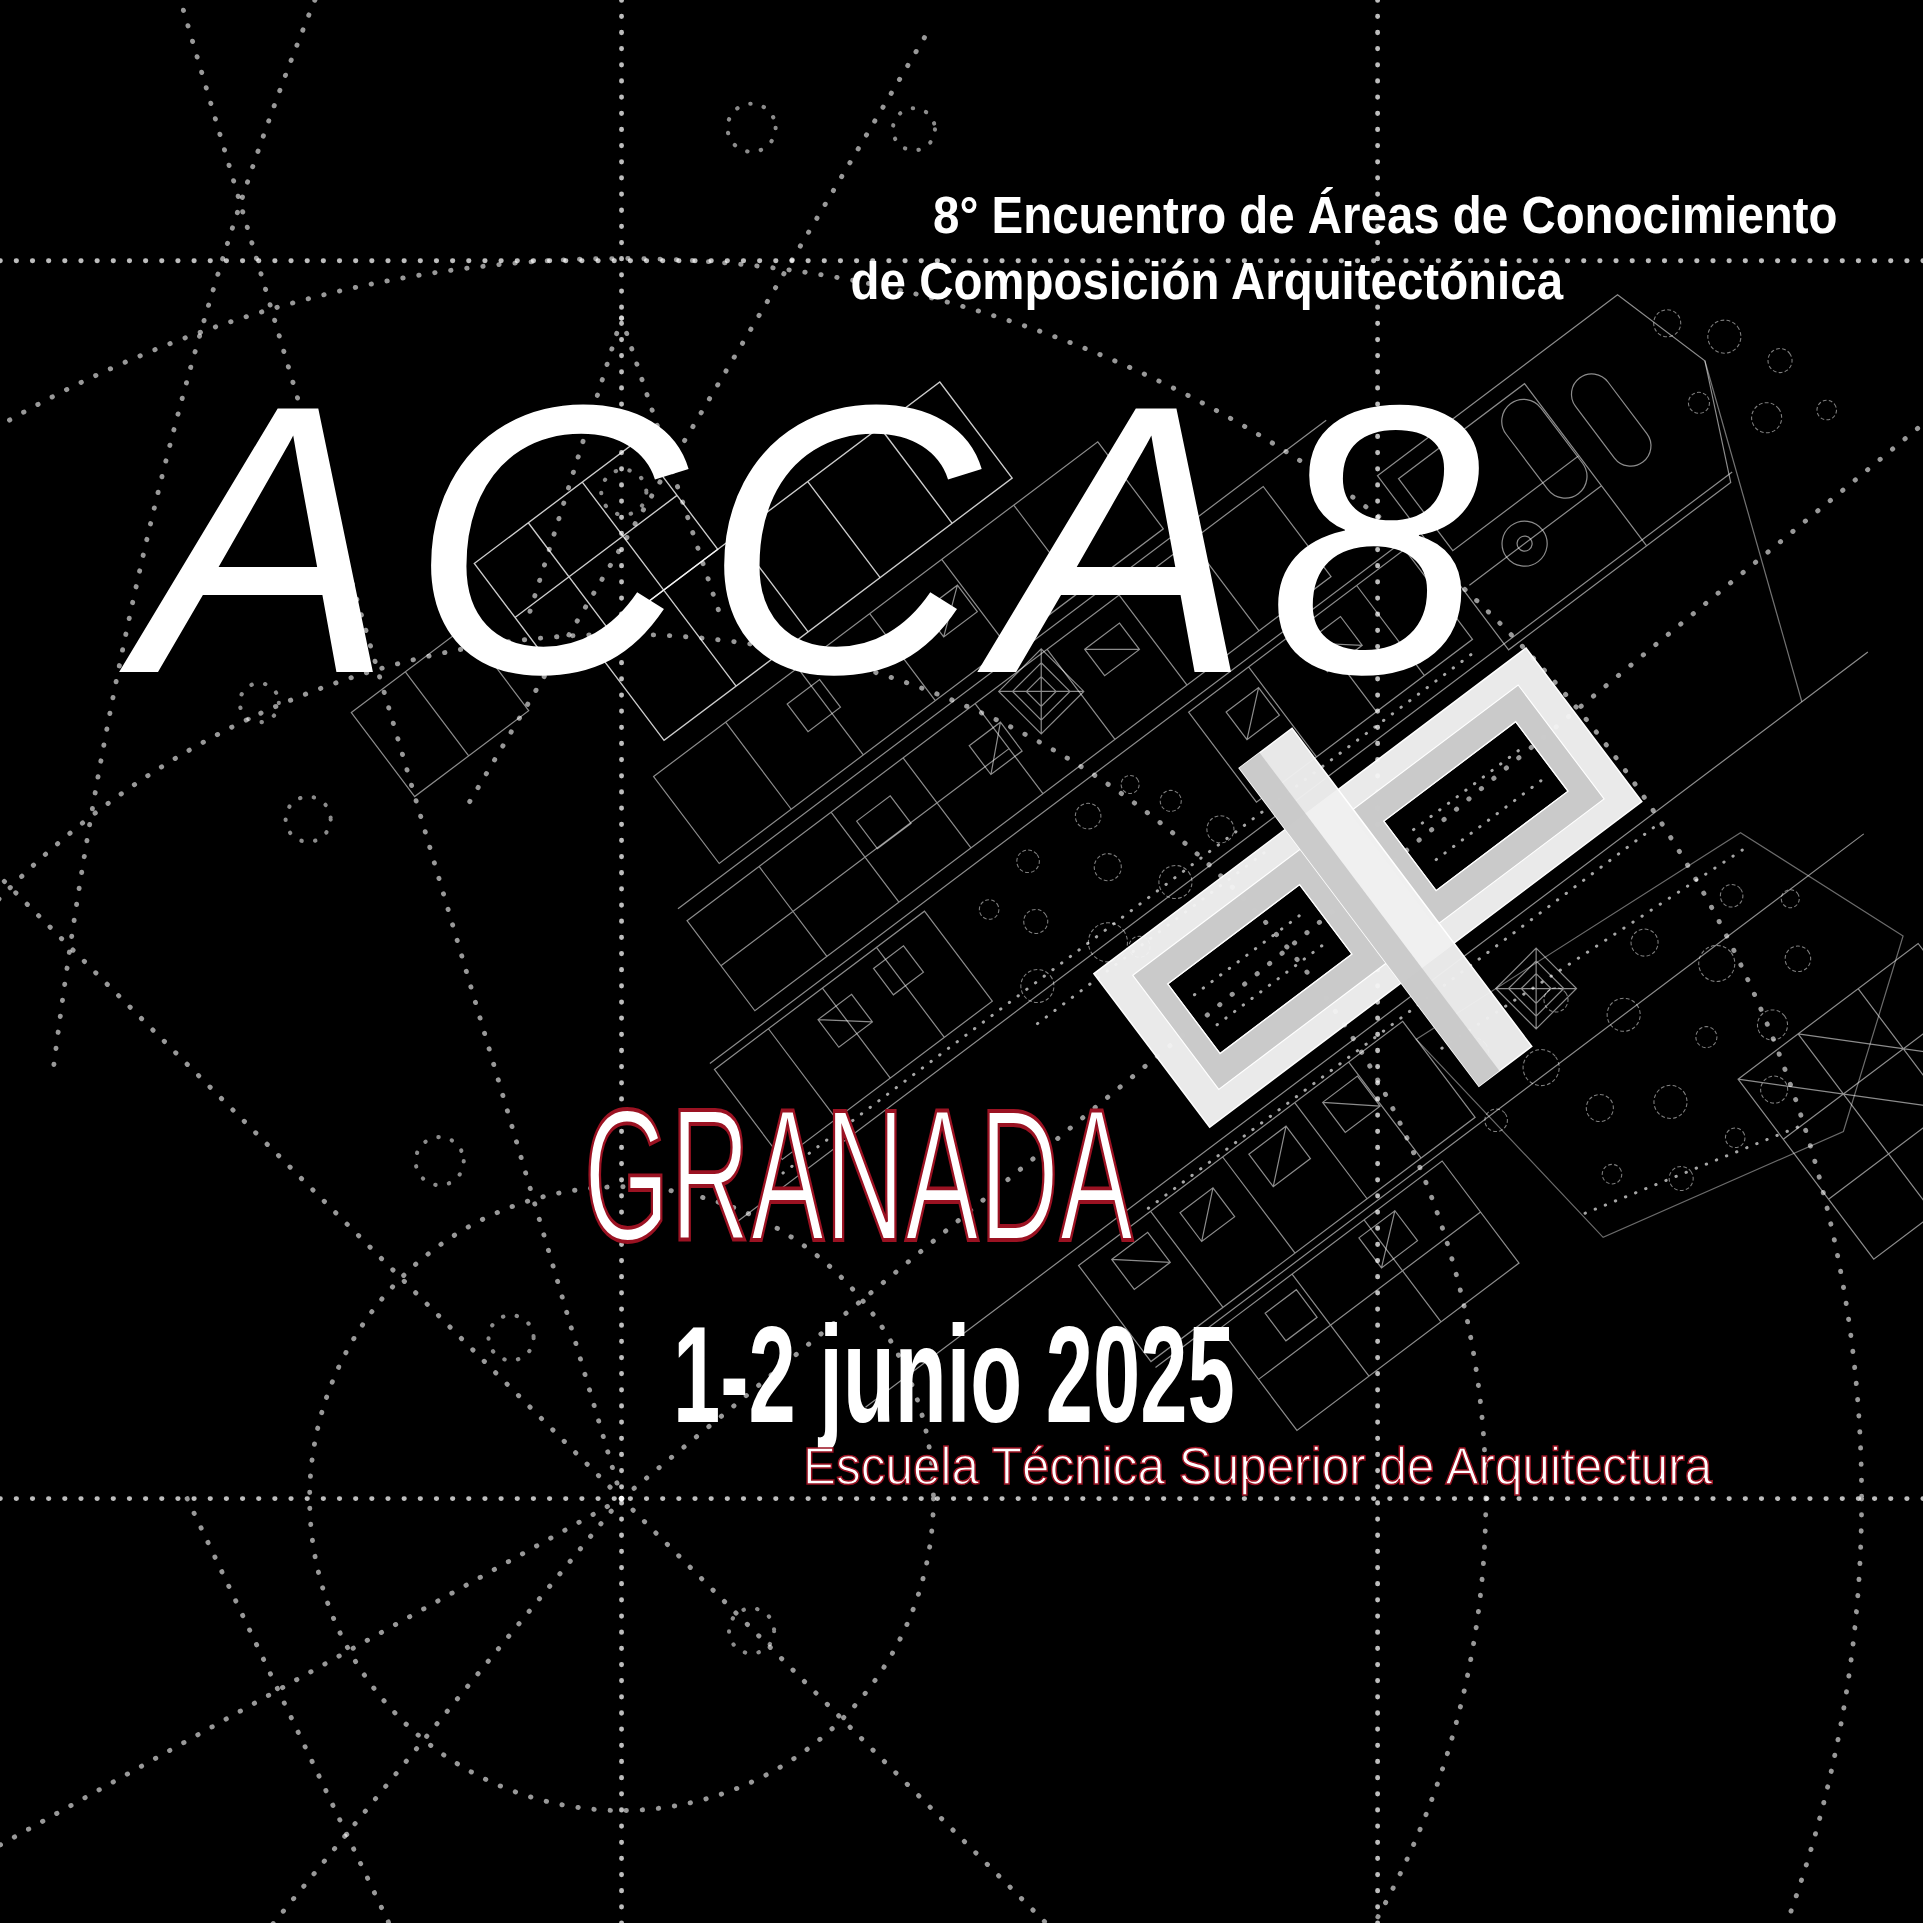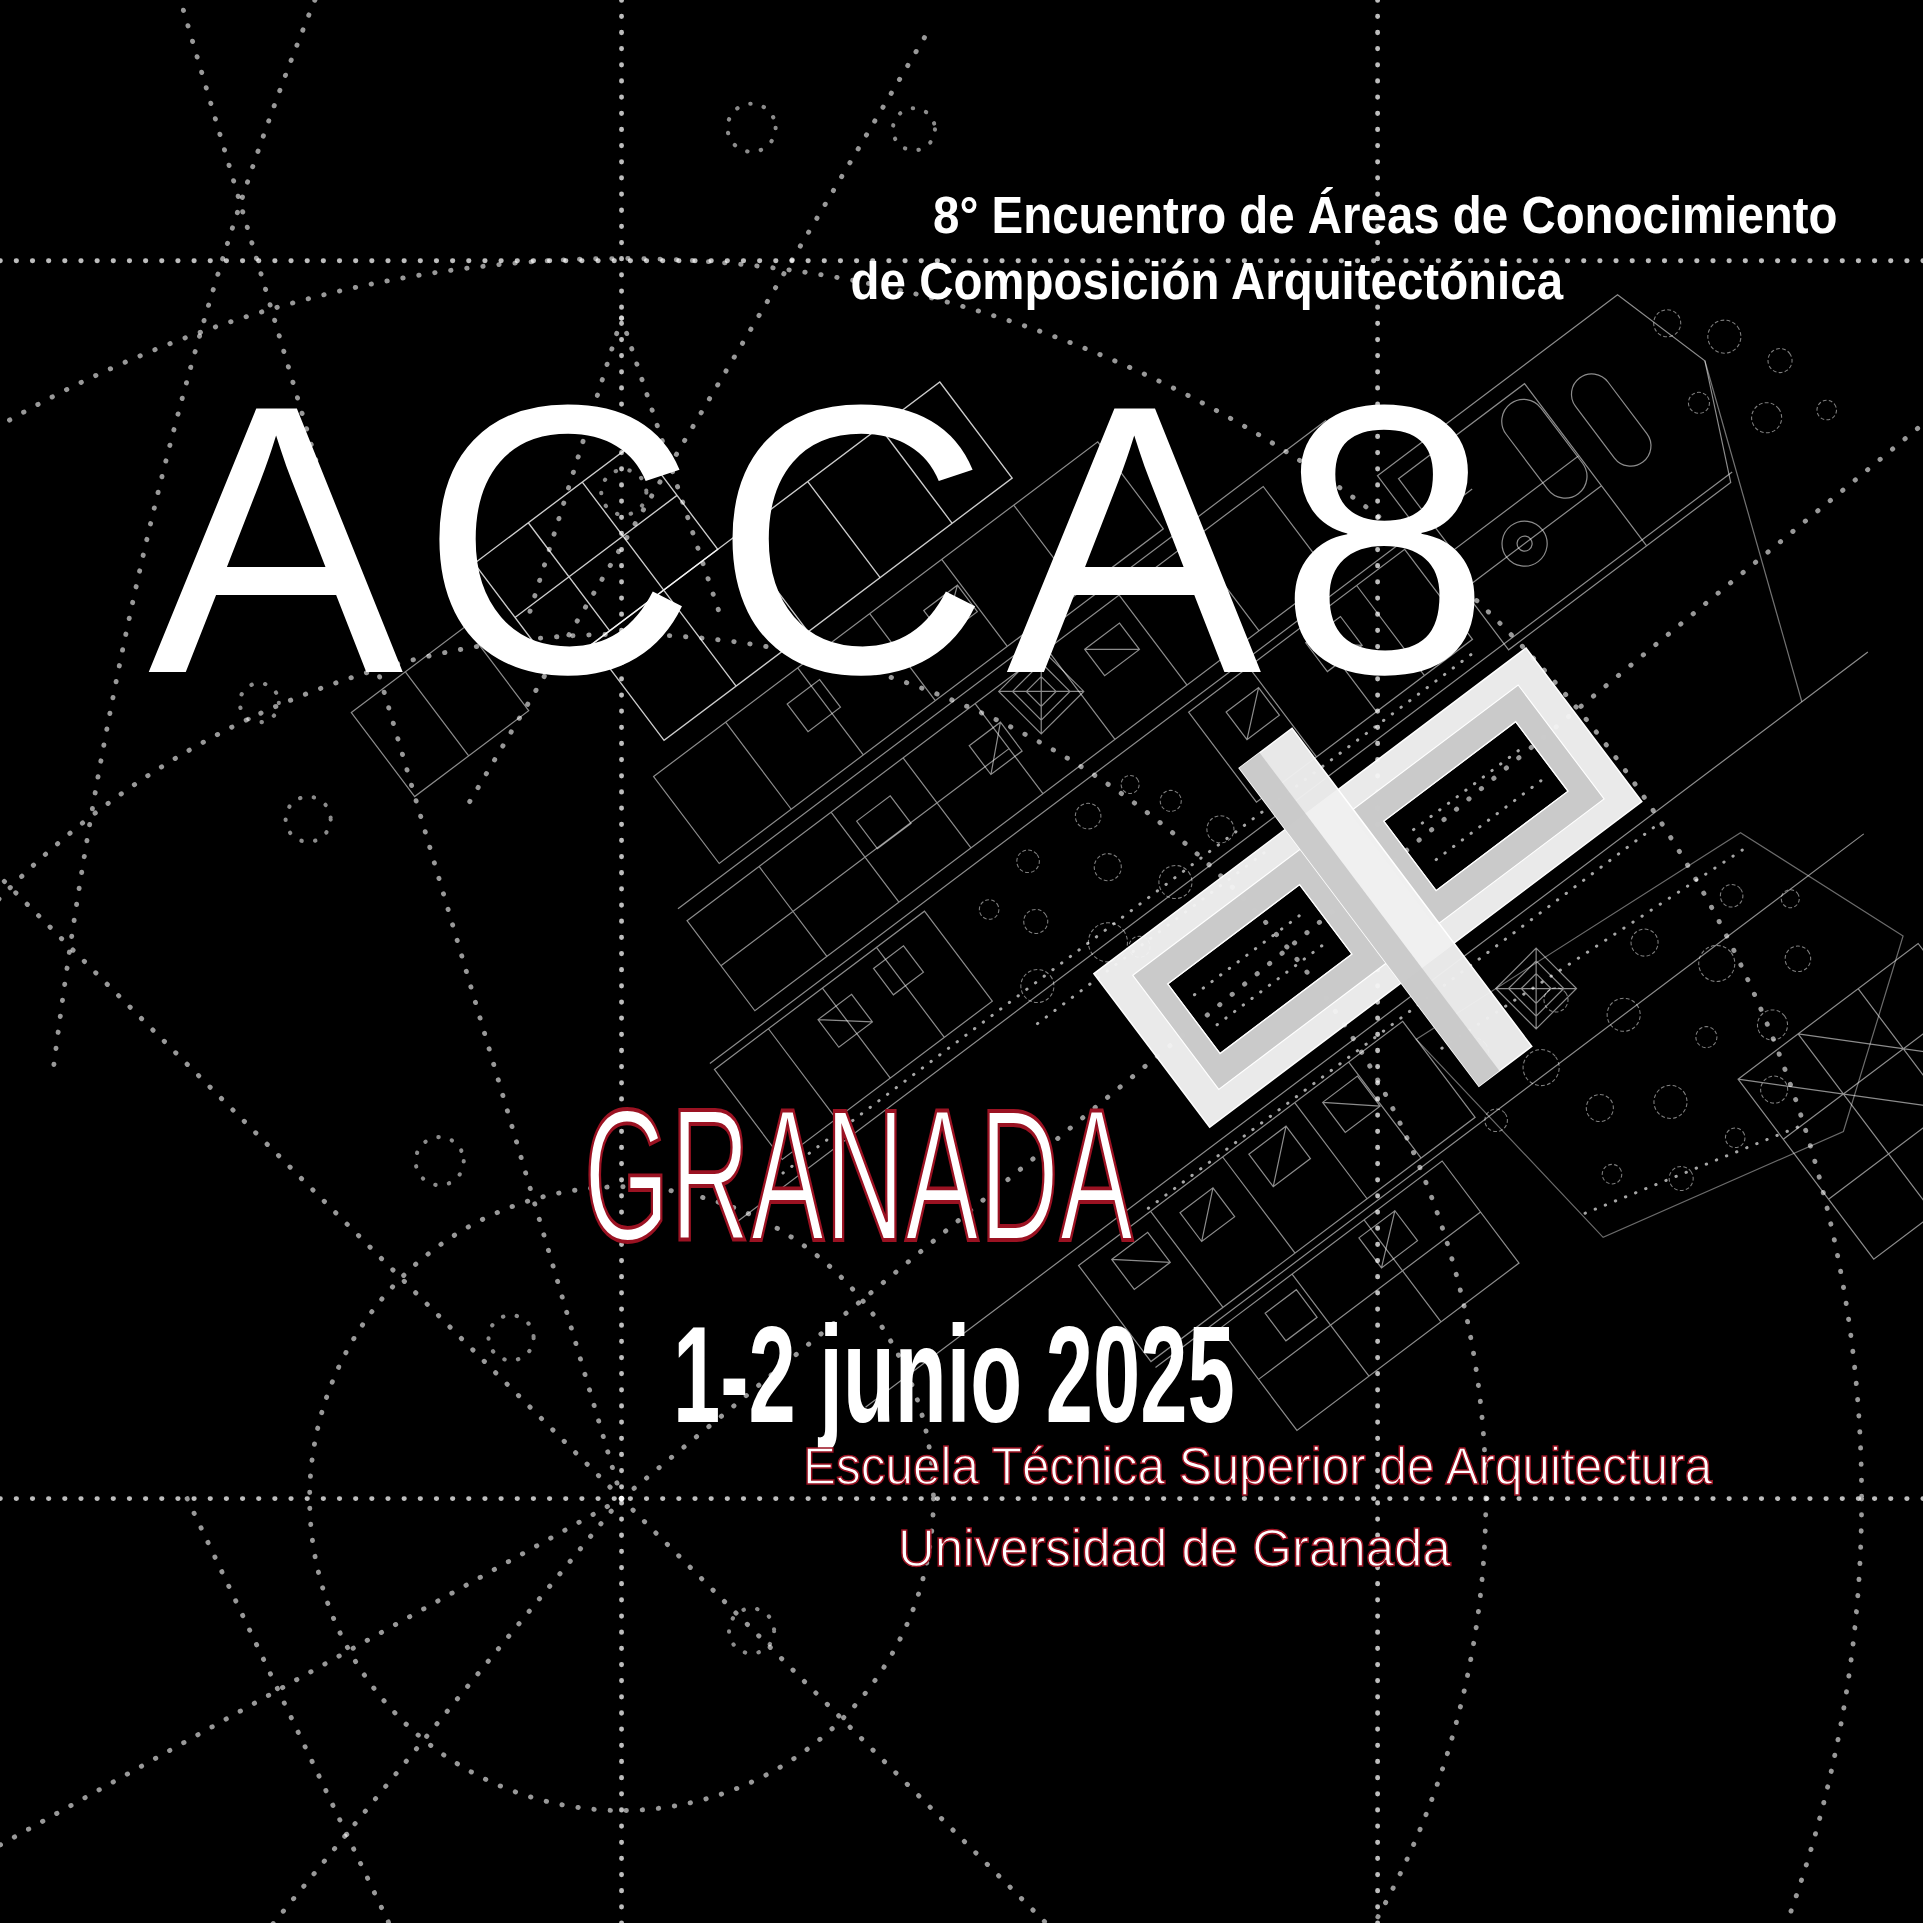--- a/index.html
+++ b/index.html
@@ -21,21 +21,21 @@
   .plb{fill:none;stroke:#fff;stroke-opacity:.8;stroke-width:1.8;}
   .t{fill:none;stroke:#fff;stroke-opacity:.5;stroke-width:1.4;stroke-dasharray:5 3;}
   .pdots{fill:none;stroke:#fff;stroke-opacity:.65;stroke-width:4;
        stroke-dasharray:.5 14;stroke-linecap:round;}
 
   .txt{position:absolute;color:#fff;line-height:1;white-space:nowrap;}
   .hdr1{right:86px;top:190px;font-size:51px;font-weight:bold;
         transform:scaleX(.93);transform-origin:100% 0;}
   .hdr2{right:361px;top:256px;font-size:51px;font-weight:bold;
         transform:scaleX(.93);transform-origin:100% 0;}
-  .title{left:148px;top:348px;font-size:383px;font-weight:400;letter-spacing:16.5px;}
+  .title{left:138px;top:348px;font-size:383px;font-weight:400;letter-spacing:16.5px;font-style:italic;}
   .city{left:584px;top:1081px;font-size:188px;font-weight:400;letter-spacing:1.5px;
         transform:scaleX(.585);transform-origin:0 0;
         -webkit-text-stroke:3.8px #9B1222;}
   .dates{left:673px;top:1306px;font-size:137px;font-weight:bold;
         transform:scaleX(.62);transform-origin:0 0;}
   .venue1{left:803px;top:1441px;font-size:51px;font-weight:400;
         transform:scaleX(.97);transform-origin:0 0;-webkit-text-stroke:1.5px #9B1222;}
   .venue2{left:898px;top:1523px;font-size:51px;font-weight:400;
         -webkit-text-stroke:1.5px #9B1222;}
 </style>
@@ -178,15 +178,14 @@
       </g>
     </g>
   </svg>
 
   <div class="txt hdr1">8° Encuentro de Áreas de Conocimiento</div>
   <div class="txt hdr2">de Composición Arquitectónica</div>
   <div class="txt title">ACCA8</div>
   <div class="txt city">GRANADA</div>
   <div class="txt dates">1-2 junio 2025</div>
   <div class="txt venue1">Escuela Técnica Superior de Arquitectura</div>
-  <div class="txt venue2">Universidad de Granada</div>
 </div>
 
 
 </body></html>

